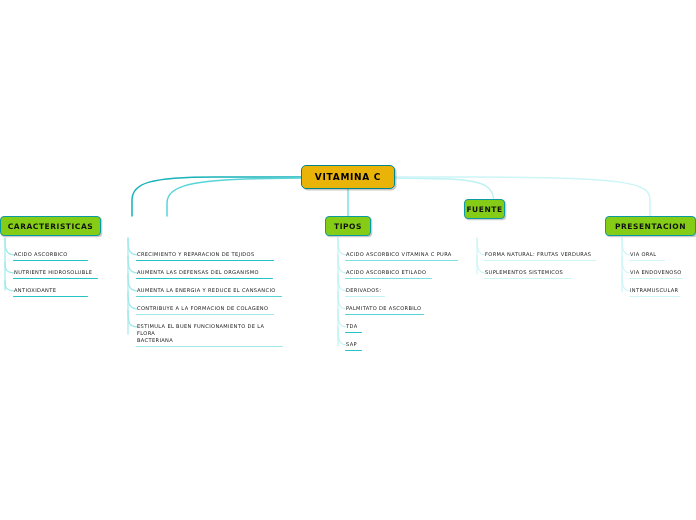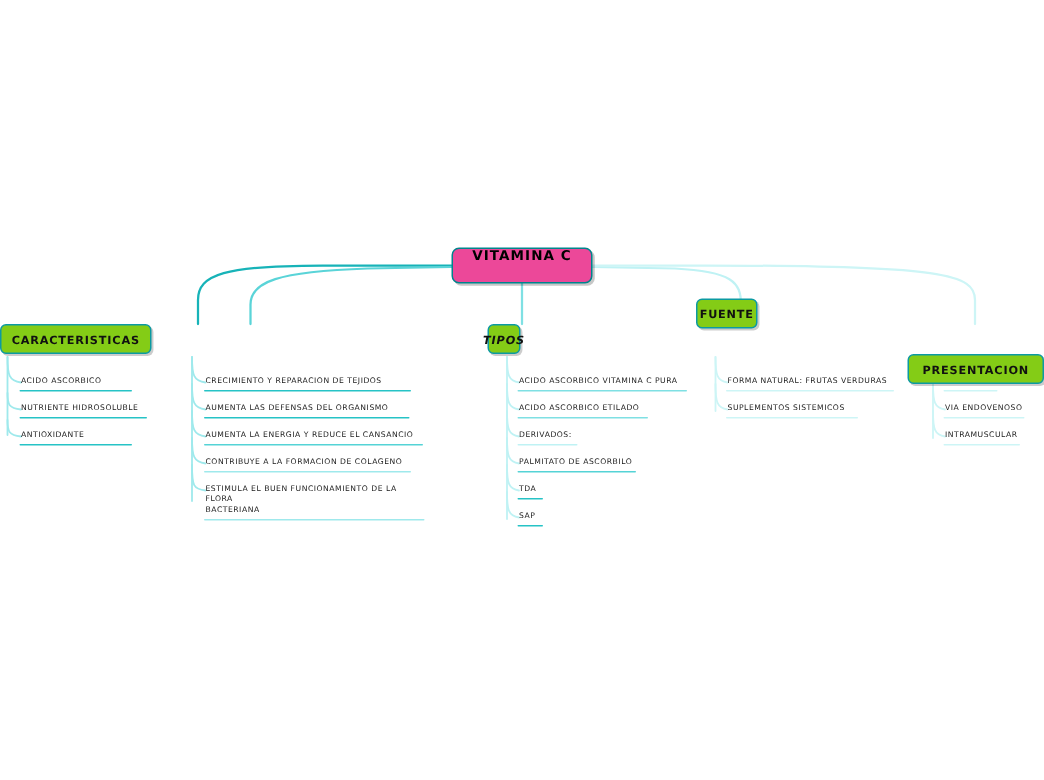--- a/index.html
+++ b/index.html
@@ -30,25 +30,26 @@
     pointer-events: none;
   }
 
   
   .root-node {
     position: absolute;
     left: 301px;
     top: 165px;
     width: 94px;
     height: 24px;
-    background: #ec4899;
+    background: #eab308;
     border: 1.6px solid #00848c;
     border-radius: 5px;
     box-sizing: border-box;
     display: flex;
+    align-items: center;
     justify-content: center;
     box-shadow: 1.5px 1.5px 0 rgba(0,0,0,0.22);
     z-index: 5;
   }
   .root-node .root-label {
     font-size: 9px;
     font-weight: bold;
     letter-spacing: 0.7px;
     color: #000000;
     white-space: nowrap;
@@ -183,21 +184,21 @@
   <div class="leaf-node" style="left:136px; top:305px; width:138px;">
     <span class="leaf-label">CONTRIBUYE  A LA FORMACION DE COLAGENO</span>
     <span class="leaf-rule" style="background:#9fe9ec;"></span>
   </div>
   <div class="leaf-node" style="left:136px; top:323px; width:147px;">
     <span class="leaf-label">ESTIMULA EL BUEN FUNCIONAMIENTO DE LA FLORA
 BACTERIANA</span>
     <span class="leaf-rule" style="background:#9fe9ec;"></span>
   </div>
 
-  <div class="branch-node" style="left:325px; top:216px; width:22px;font-style:italic;">
+  <div class="branch-node" style="left:325px; top:216px; width:46px;">
     <span class="branch-label">TIPOS</span>
   </div>
   <div class="leaf-node" style="left:345px; top:251px; width:113px;">
     <span class="leaf-label">ACIDO ASCORBICO VITAMINA C PURA</span>
     <span class="leaf-rule" style="background:#7fe0e3;"></span>
   </div>
   <div class="leaf-node" style="left:345px; top:269px; width:87px;">
     <span class="leaf-label">ACIDO ASCORBICO ETILADO</span>
     <span class="leaf-rule" style="background:#7fe0e3;"></span>
   </div>
@@ -223,21 +224,21 @@
   </div>
   <div class="leaf-node" style="left:484px; top:251px; width:112px;">
     <span class="leaf-label">FORMA NATURAL: FRUTAS VERDURAS</span>
     <span class="leaf-rule" style="background:#cdf5f6;"></span>
   </div>
   <div class="leaf-node" style="left:484px; top:269px; width:88px;">
     <span class="leaf-label">SUPLEMENTOS SISTEMICOS</span>
     <span class="leaf-rule" style="background:#cdf5f6;"></span>
   </div>
 
-  <div class="branch-node" style="left:605px; top:216px; width:91px;margin-top:20px;">
+  <div class="branch-node" style="left:605px; top:216px; width:91px;">
     <span class="branch-label">PRESENTACION</span>
   </div>
   <div class="leaf-node" style="left:629px; top:251px; width:36px;">
     <span class="leaf-label">VIA ORAL</span>
     <span class="leaf-rule" style="background:#cdf5f6;"></span>
   </div>
   <div class="leaf-node" style="left:629px; top:269px; width:54px;">
     <span class="leaf-label">VIA ENDOVENOSO</span>
     <span class="leaf-rule" style="background:#cdf5f6;"></span>
   </div>

